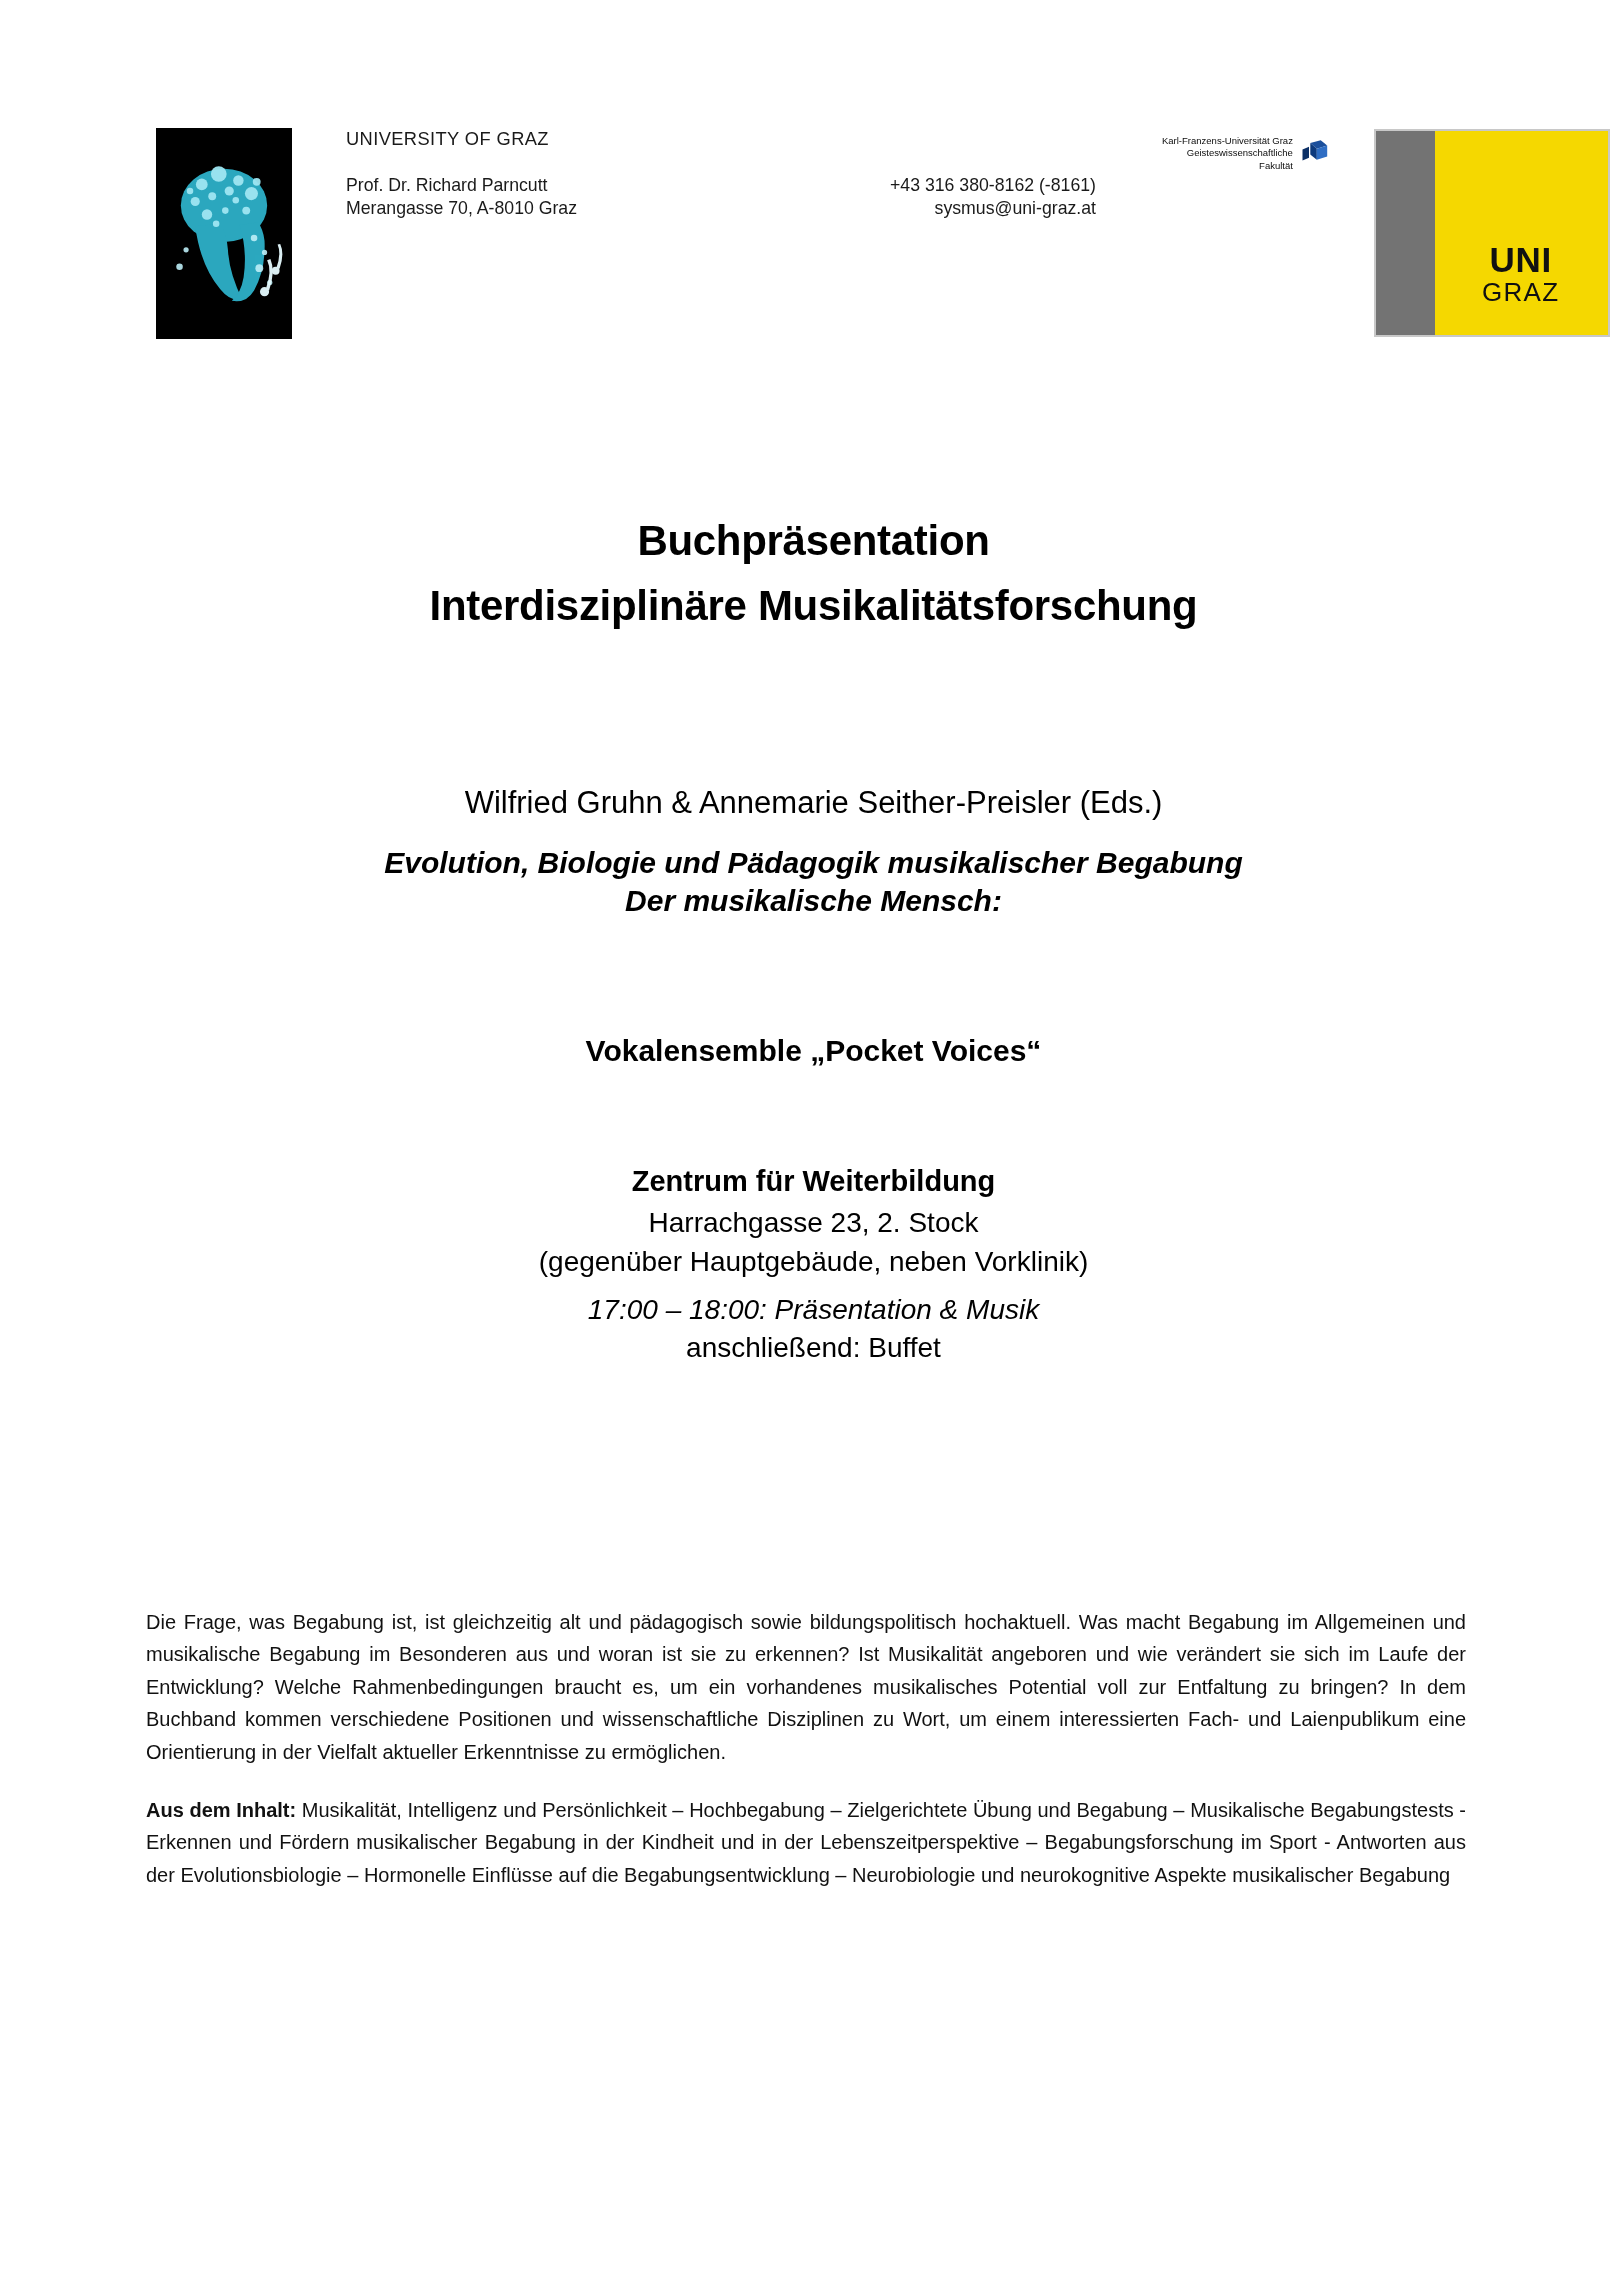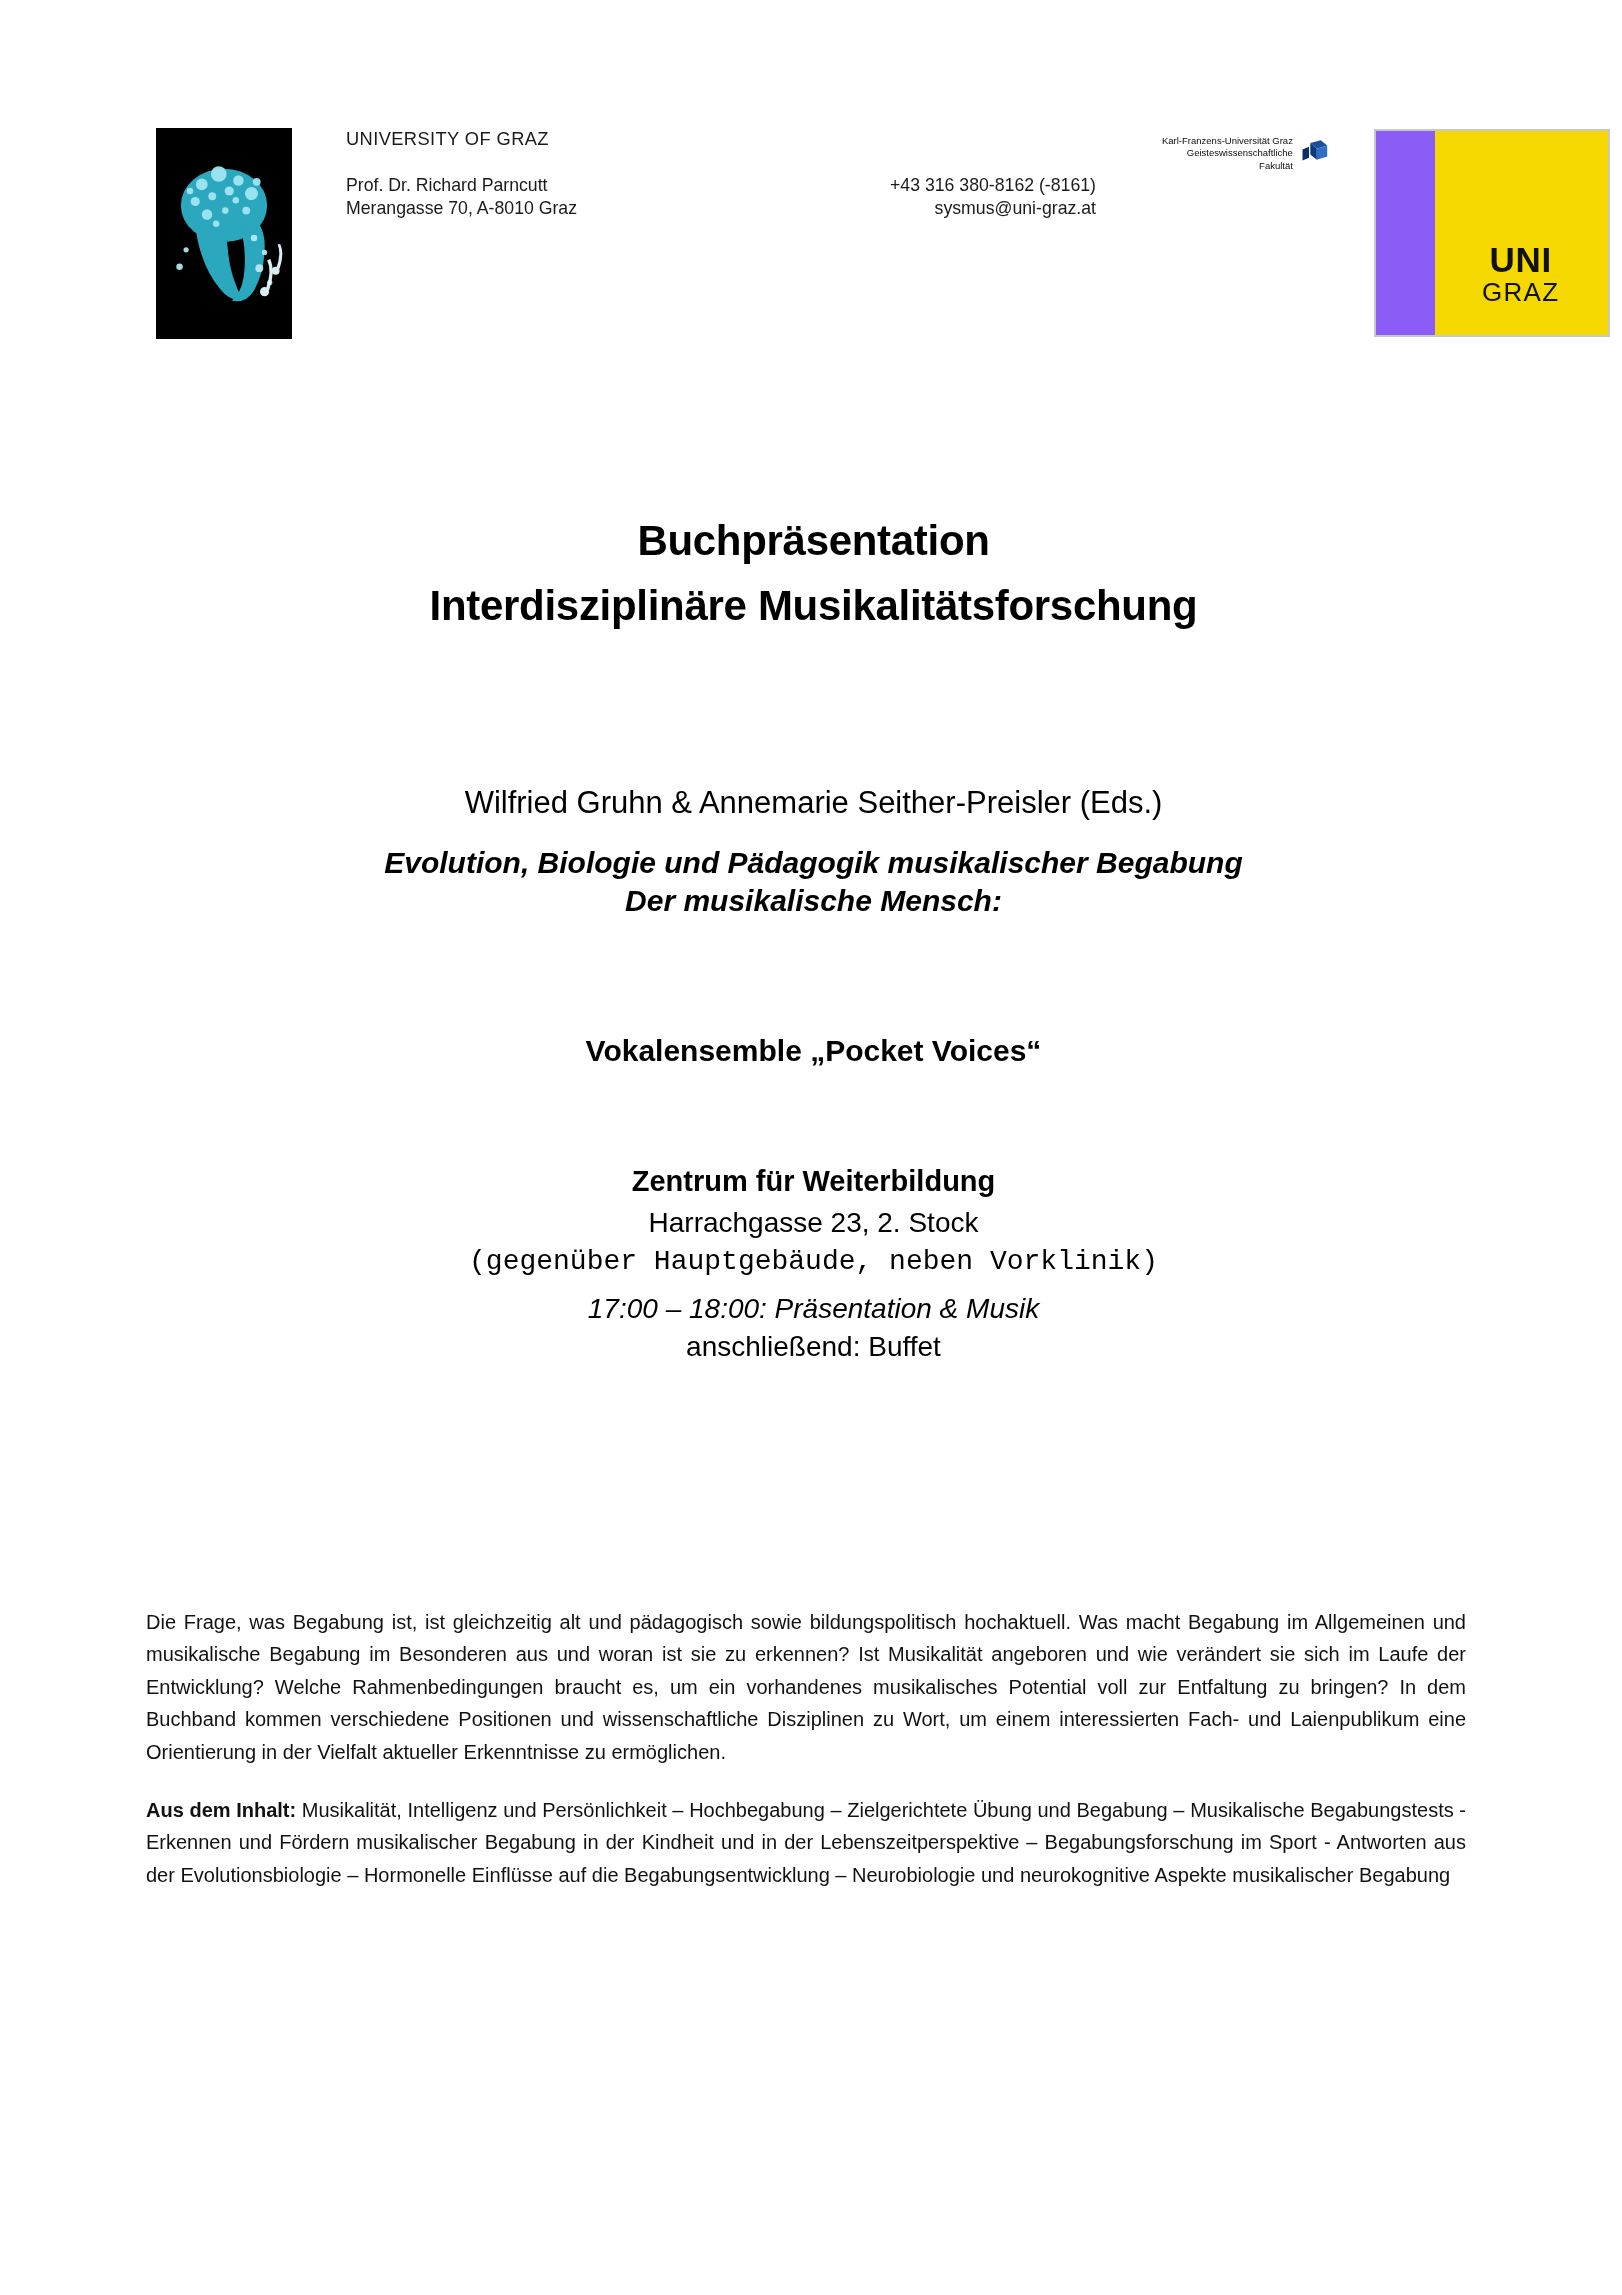--- a/index.html
+++ b/index.html
@@ -105,21 +105,21 @@
   }
 
   
   .unigraz-box {
     position: absolute;
     left: 1218px;
     top: 1.3px;
     width: 236px;
     height: 208px;
     border: 2px solid #c8c8c8;
-    background: #8b5cf6;
+    background: #737373;
     box-sizing: border-box;
   }
   .unigraz-yellow {
     position: absolute;
     right: 0;
     top: 0;
     width: 173px;
     height: 204px;
     background: #f5d800;
   }
@@ -208,21 +208,20 @@
     font-size: 29px;
     font-weight: bold;
   }
   .venue-addr {
     font-size: 28px;
     margin-top: 9.2px;
   }
   .venue-hint {
     font-size: 28px;
     margin-top: 6.5px;
-    font-family: Liberation Mono, monospace;
   }
   .venue-date {
     font-size: 29px;
     font-weight: bold;
     margin-top: 14.4px;
   }
   .venue-time {
     font-size: 28px;
     margin-top: 16px;
     font-style: italic;

